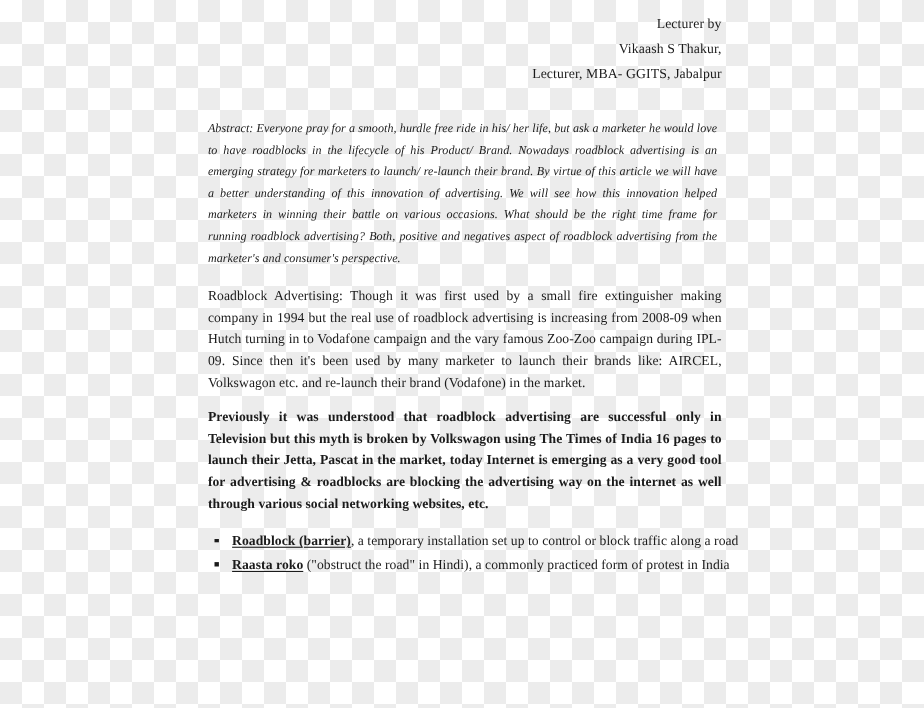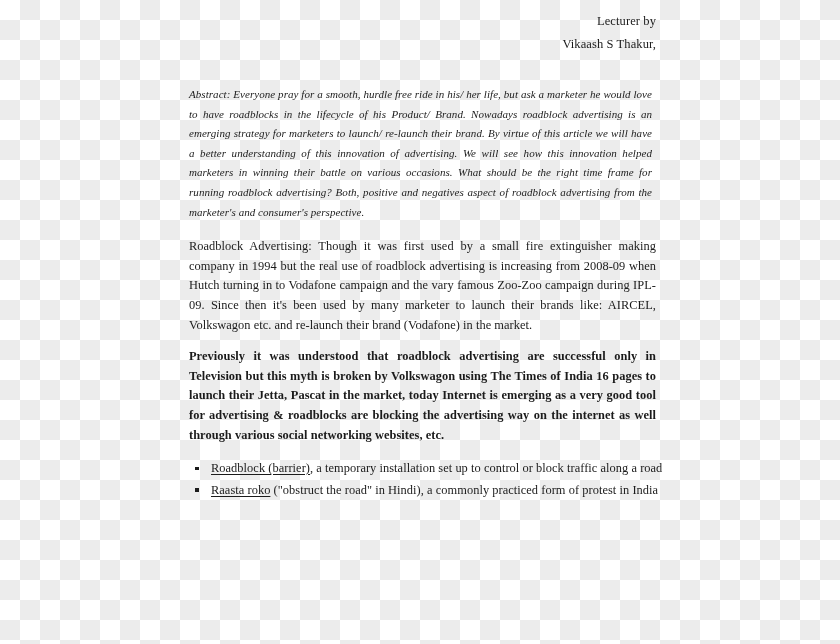--- a/index.html
+++ b/index.html
@@ -104,31 +104,33 @@
     left: 6px;
     top: 50%;
     width: 3.5px;
     height: 3.5px;
     margin-top: -2px;
     background: #1b1b1b;
   }
   .lnk {
     text-decoration: underline;
     text-underline-offset: 2px;
+    font-weight: bold;
   }
 </style>
 </head>
 <body>
 
 <div id="page">
   <div class="doc">
 
 
     <div class="byline byline-1">Lecturer by</div>
     <div class="byline">Vikaash S Thakur,</div>
+    <div class="byline">Lecturer, MBA- GGITS, Jabalpur</div>
 
     <div class="abstract">Abstract: Everyone pray for a smooth, hurdle free ride in his/ her life, but ask a marketer he would love to have roadblocks in the lifecycle of his Product/ Brand. Nowadays roadblock advertising is an emerging strategy for marketers to launch/ re-launch their brand. By virtue of this article we will have a better understanding of this innovation of advertising. We will see how this innovation helped marketers in winning their battle on various occasions. What should be the right time frame for running roadblock advertising? Both, positive and negatives aspect of roadblock advertising from the marketer's and consumer's perspective.</div>
 
     <div class="para para-1">Roadblock Advertising: Though it was first used by a small fire extinguisher making company in 1994 but the real use of roadblock advertising is increasing from 2008-09 when Hutch turning in to Vodafone campaign and the vary famous Zoo-Zoo campaign during IPL-09. Since then it's been used by many marketer to launch their brands like: AIRCEL, Volkswagon etc. and re-launch their brand (Vodafone) in the market.</div>
 
     <div class="para para-2">Previously it was understood that roadblock advertising are successful only in Television but this myth is broken by Volkswagon using The Times of India 16 pages to launch their Jetta, Pascat in the market, today Internet is emerging as a very good tool for advertising &amp; roadblocks are blocking the advertising way on the internet as well through various social networking websites, etc.</div>
 
 
     <ul class="refs">
       <li>

